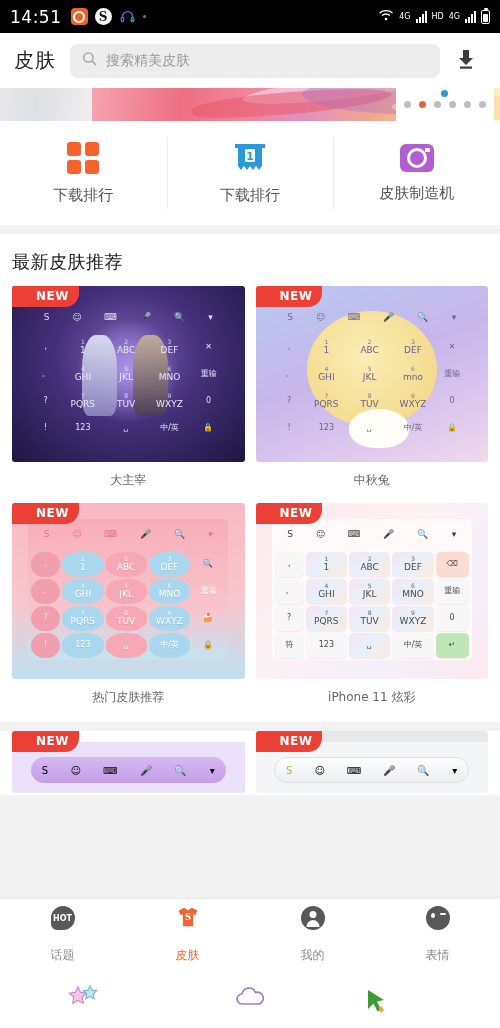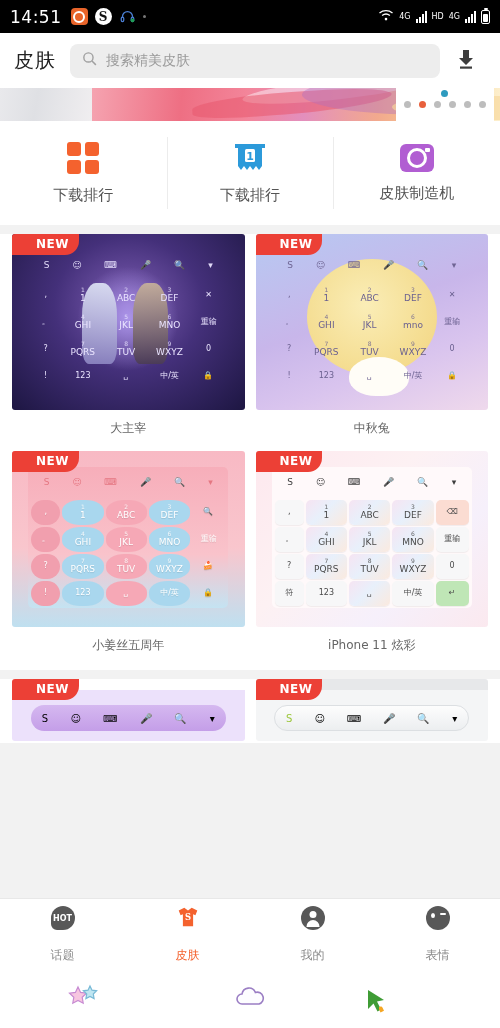--- a/index.html
+++ b/index.html
@@ -303,20 +303,21 @@
 
     <div class="qn-item">
       <span class="cam-ico"></span>
       <span class="qn-label">皮肤制造机</span>
     </div>
   </div>
 
   <div class="sec-gap"></div>
 
   <div class="section">
+    <div class="sec-title">最新皮肤推荐</div>
 
     <div class="cards">
 
       <div class="card">
         <div class="thumb t1">
           <div class="glow"></div>
           <div class="fig a"></div>
           <div class="fig b"></div>
           <div class="kb">
             <div class="kb-top">
@@ -509,21 +510,21 @@
                 <div class="k">🍰</div>
               <div class="k">!</div>
                 <div class="k">123</div>
                 <div class="k">␣</div>
                 <div class="k">中/英</div>
                 <div class="k">🔒</div>
             </div>
           </div>
           <div class="badge-new">NEW</div>
         </div>
-        <div class="card-name">小姜丝五周年</div>
+        <div class="card-name">热门皮肤推荐</div>
       </div>
 
       <div class="card">
         <div class="thumb t4">
           <div class="kb">
             <div class="kb-top">
               <span>S</span>
               <span>☺</span>
               <span>⌨</span>
               <span>🎤</span>

